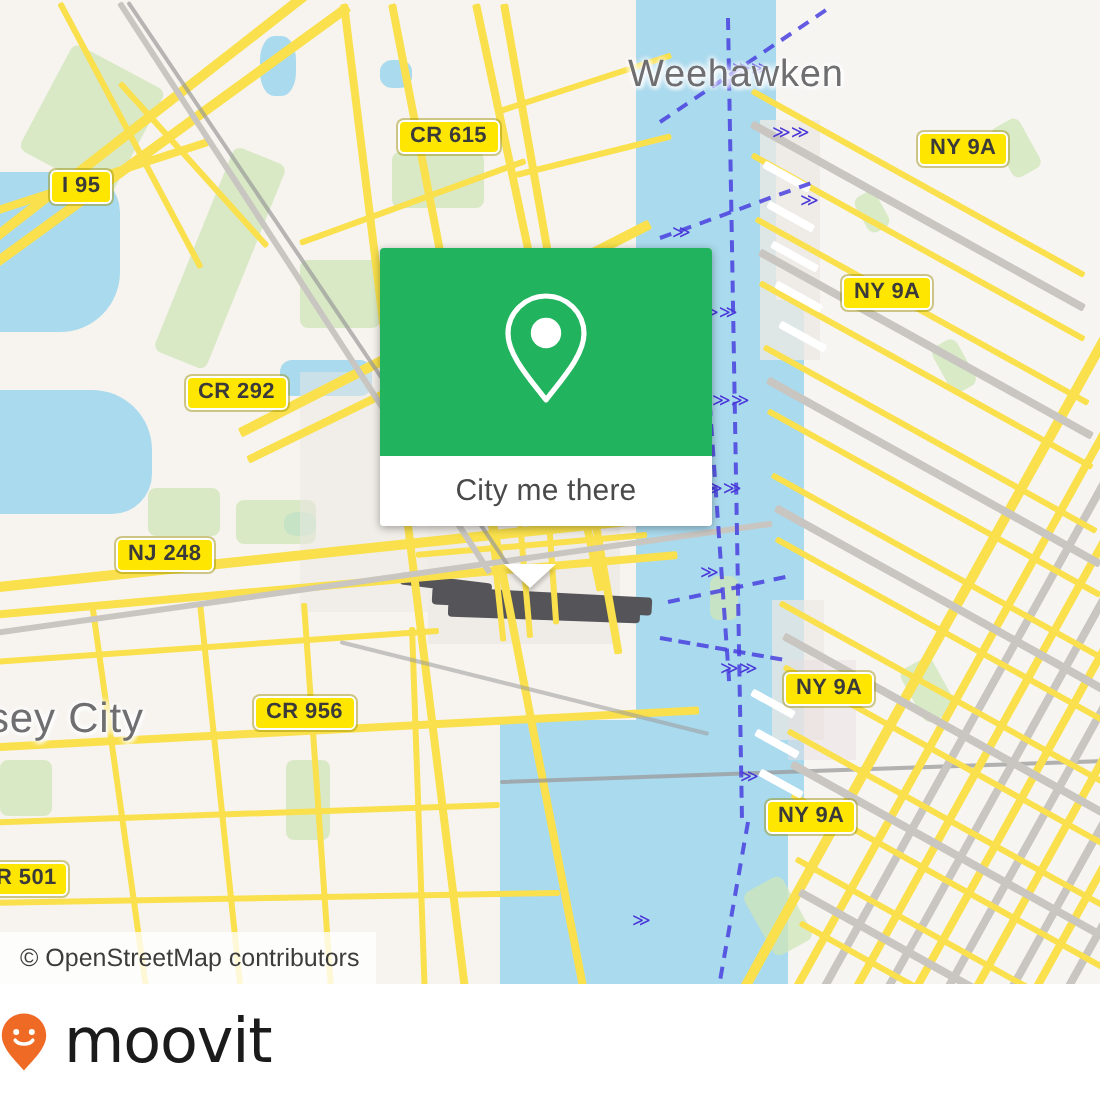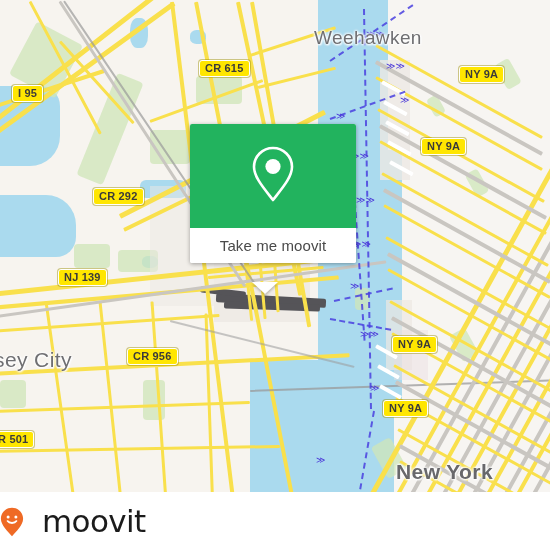--- a/index.html
+++ b/index.html
@@ -90,21 +90,21 @@
     position:absolute;left:0;top:492px;width:550px;height:58px;
     background:rgba(255,255,255,.93);
     display:flex;align-items:center;
   }
   .footer .title{
     flex:1;padding-left:22px;padding-right:10px;
     color:#3a3a3a;font-size:17px;line-height:23px;
     max-width:400px;
   }
   .logo{
-    display:flex;align-items:flex-end;padding-right:18px;gap:18px;
+    display:flex;align-items:flex-start;padding-right:18px;gap:8px;
   }
   .logo-pin{width:24px;height:30px;flex:0 0 auto;}
   .logo-text{
     color:#1b1b1b;font-size:31px;line-height:31px;
     letter-spacing:-.6px;font-family:"DejaVu Sans",sans-serif;
   }
 </style>
 </head>
 <body>
 
@@ -247,50 +247,52 @@
     <div class="chev" style="left:356px;top:196px;">≫≫</div>
     <div class="chev" style="left:352px;top:240px;">≫≫</div>
     <div class="chev" style="left:350px;top:282px;">≫</div>
     <div class="chev" style="left:360px;top:330px;">≫≫</div>
     <div class="chev" style="left:370px;top:384px;">≫</div>
     <div class="chev" style="left:336px;top:112px;">≫</div>
     <div class="chev" style="left:316px;top:456px;">≫</div>
 
     <div class="place" style="left:314px;top:27px;">Weehawken</div>
     <div class="place big" style="left:-6px;top:348px;">sey City</div>
-    <div class="place big" style="left:396px;top:460px;font-weight:bold;color:#68686b;">New York</div>
-
-    <div class="shield" style="left:12px;top:85px;">I 95</div>
+
+    <div class="shield" style="left:25px;top:85px;">I 95</div>
     <div class="shield" style="left:199px;top:60px;">CR 615</div>
     <div class="shield" style="left:459px;top:66px;">NY 9A</div>
     <div class="shield" style="left:421px;top:138px;">NY 9A</div>
     <div class="shield" style="left:93px;top:188px;">CR 292</div>
-    <div class="shield" style="left:58px;top:269px;">NJ 139</div>
+    <div class="shield" style="left:58px;top:269px;">NJ 248</div>
     <div class="shield" style="left:127px;top:348px;">CR 956</div>
     <div class="shield" style="left:392px;top:336px;">NY 9A</div>
     <div class="shield" style="left:383px;top:400px;">NY 9A</div>
     <div class="shield" style="left:-8px;top:431px;">R 501</div>
 
     <div class="card-wrap">
       <div class="card">
         <div class="card-top">
           <span>
             <svg width="46" height="58" viewBox="0 0 46 58" aria-hidden="true">
               <path d="M23 3 C12.5 3 4 11.4 4 21.8 C4 32.5 14.5 44 23 55 C31.5 44 42 32.5 42 21.8 C42 11.4 33.5 3 23 3 Z" fill="none" stroke="#ffffff" stroke-width="2.6" stroke-linejoin="round"></path>
               <circle cx="23" cy="21.5" r="7.6" fill="#ffffff"></circle>
             </svg>
           </span>
         </div>
         <div class="card-bot">
-          <span>Take me moovit</span>
+          <span>City me there</span>
         </div>
       </div>
       <div class="tail"></div>
     </div>
 
+    <div class="attrib">
+      <span>© OpenStreetMap contributors</span>
+    </div>
   </div>
 
   <div class="footer">
     <div class="logo">
       <span class="logo-pin">
         <svg width="24" height="30" viewBox="0 0 24 30" aria-hidden="true">
           <path d="M12 0.8 C5.7 0.8 0.9 5.6 0.9 11.7 C0.9 18.3 8.1 24.6 12 29.2 C15.9 24.6 23.1 18.3 23.1 11.7 C23.1 5.6 18.3 0.8 12 0.8 Z" fill="#ef6a25"></path>
           <circle cx="8.1" cy="10.0" r="1.5" fill="#ffffff"></circle>
           <circle cx="15.9" cy="10.0" r="1.5" fill="#ffffff"></circle>
           <path d="M7.6 14.1 C9.3 16.6 14.7 16.6 16.4 14.1" fill="none" stroke="#ffffff" stroke-width="1.8" stroke-linecap="round"></path>

